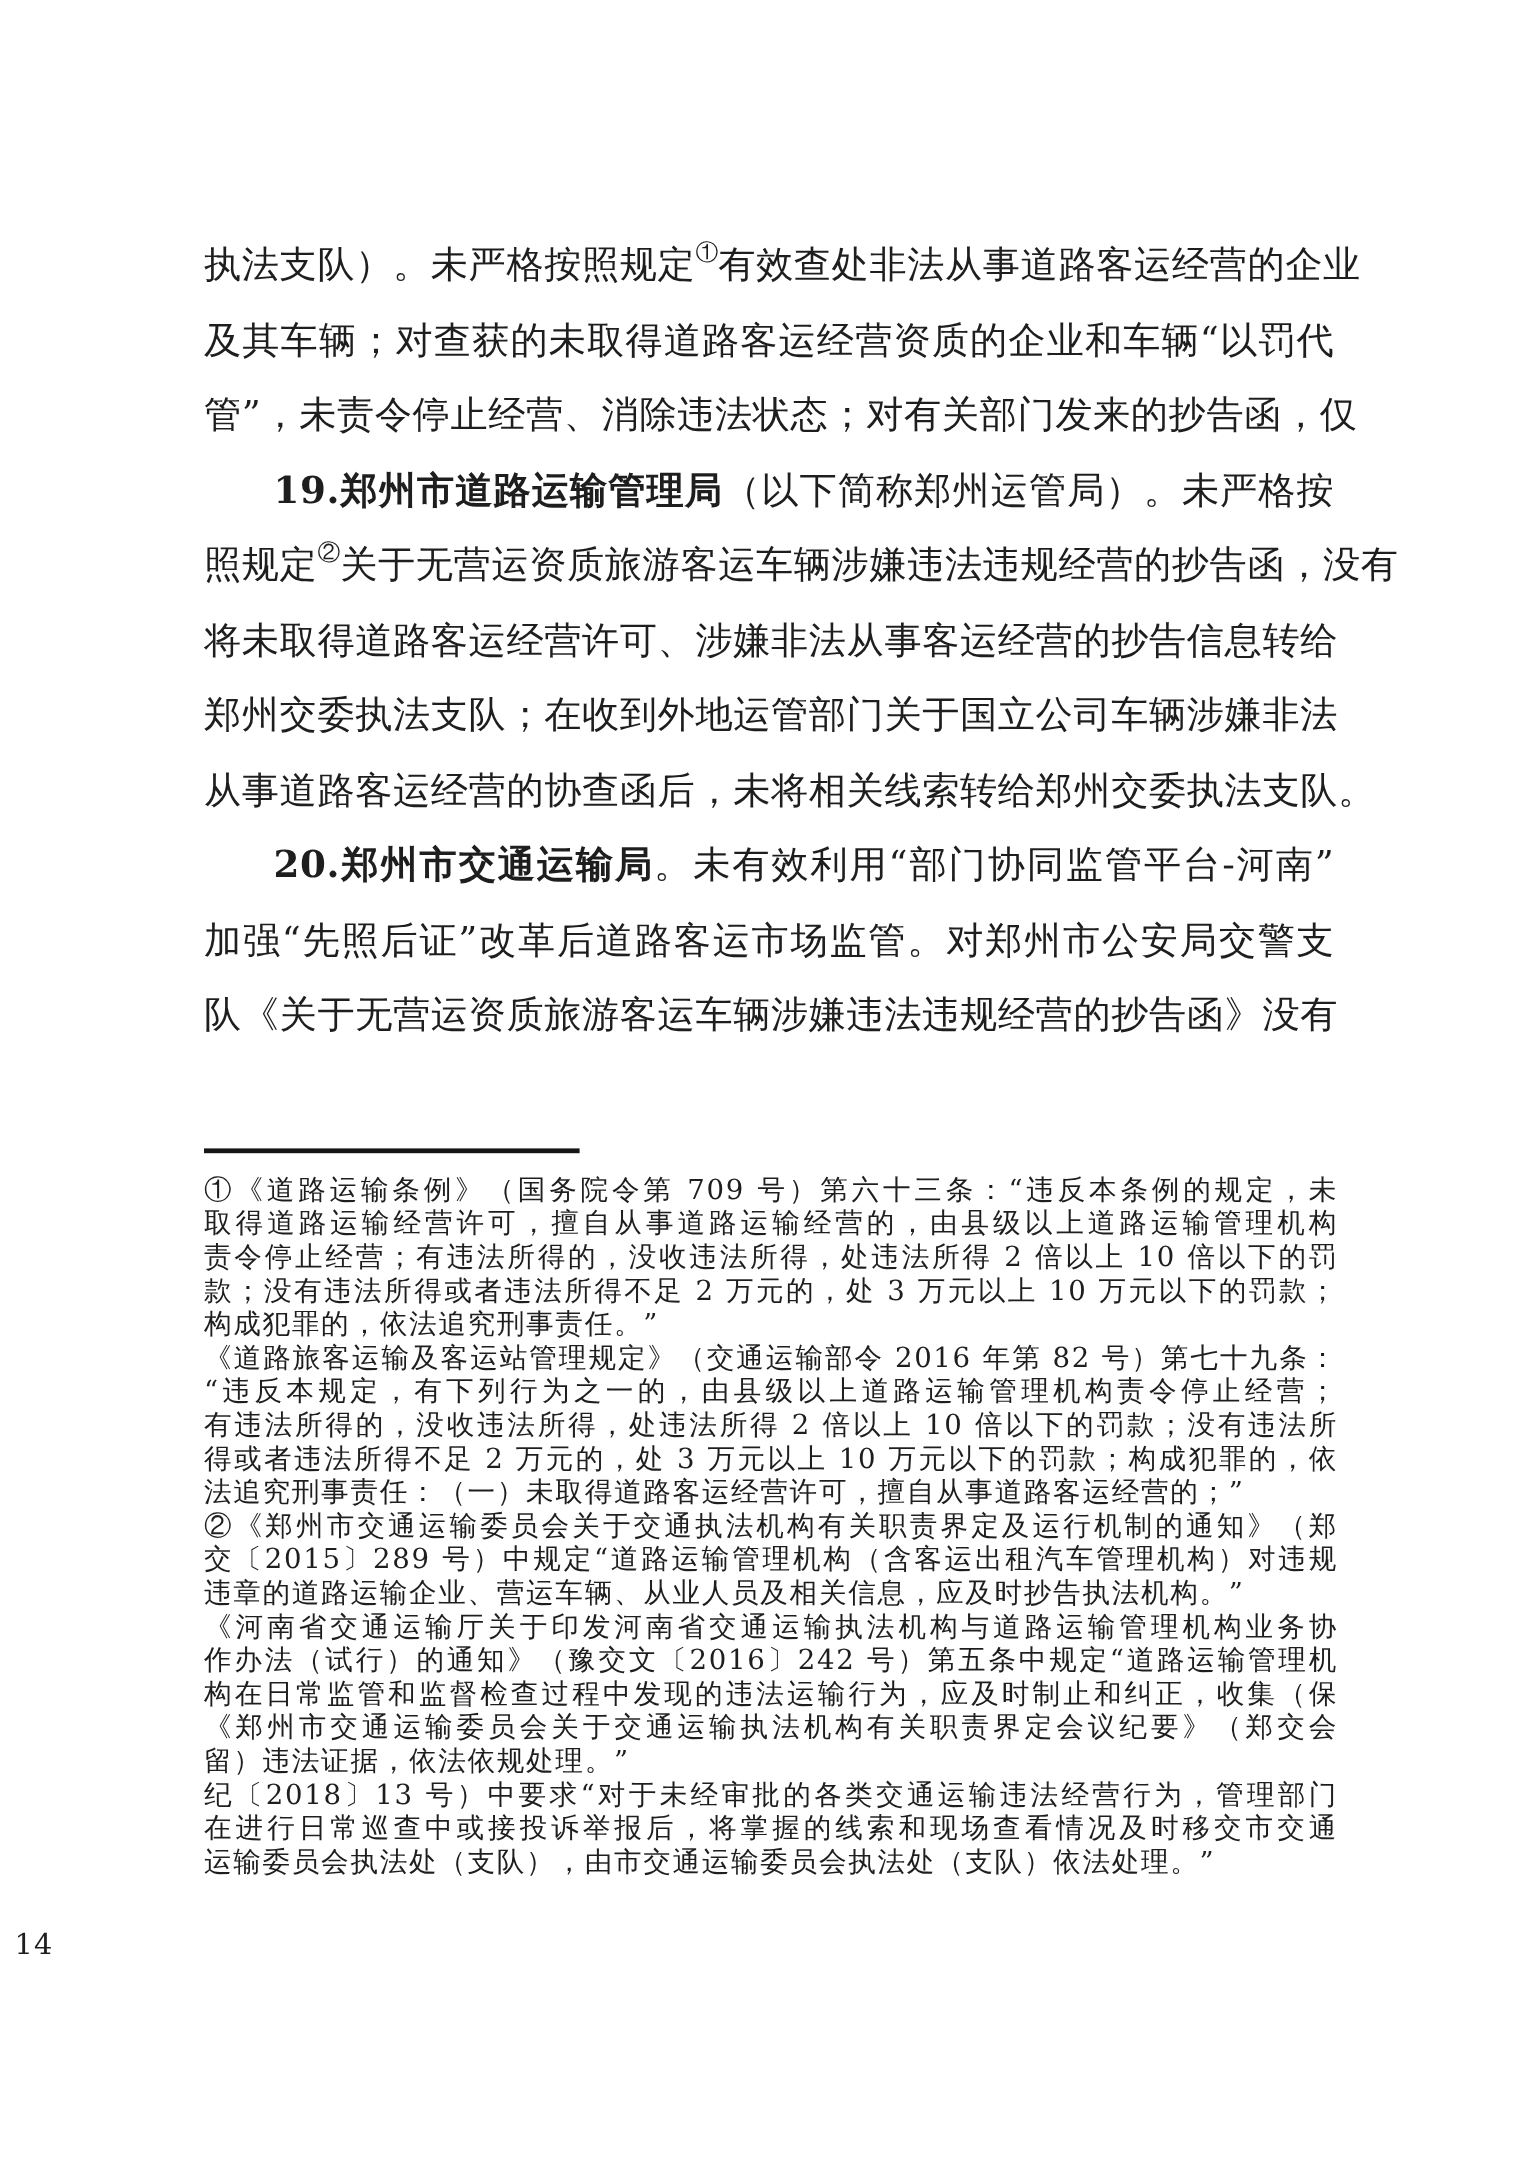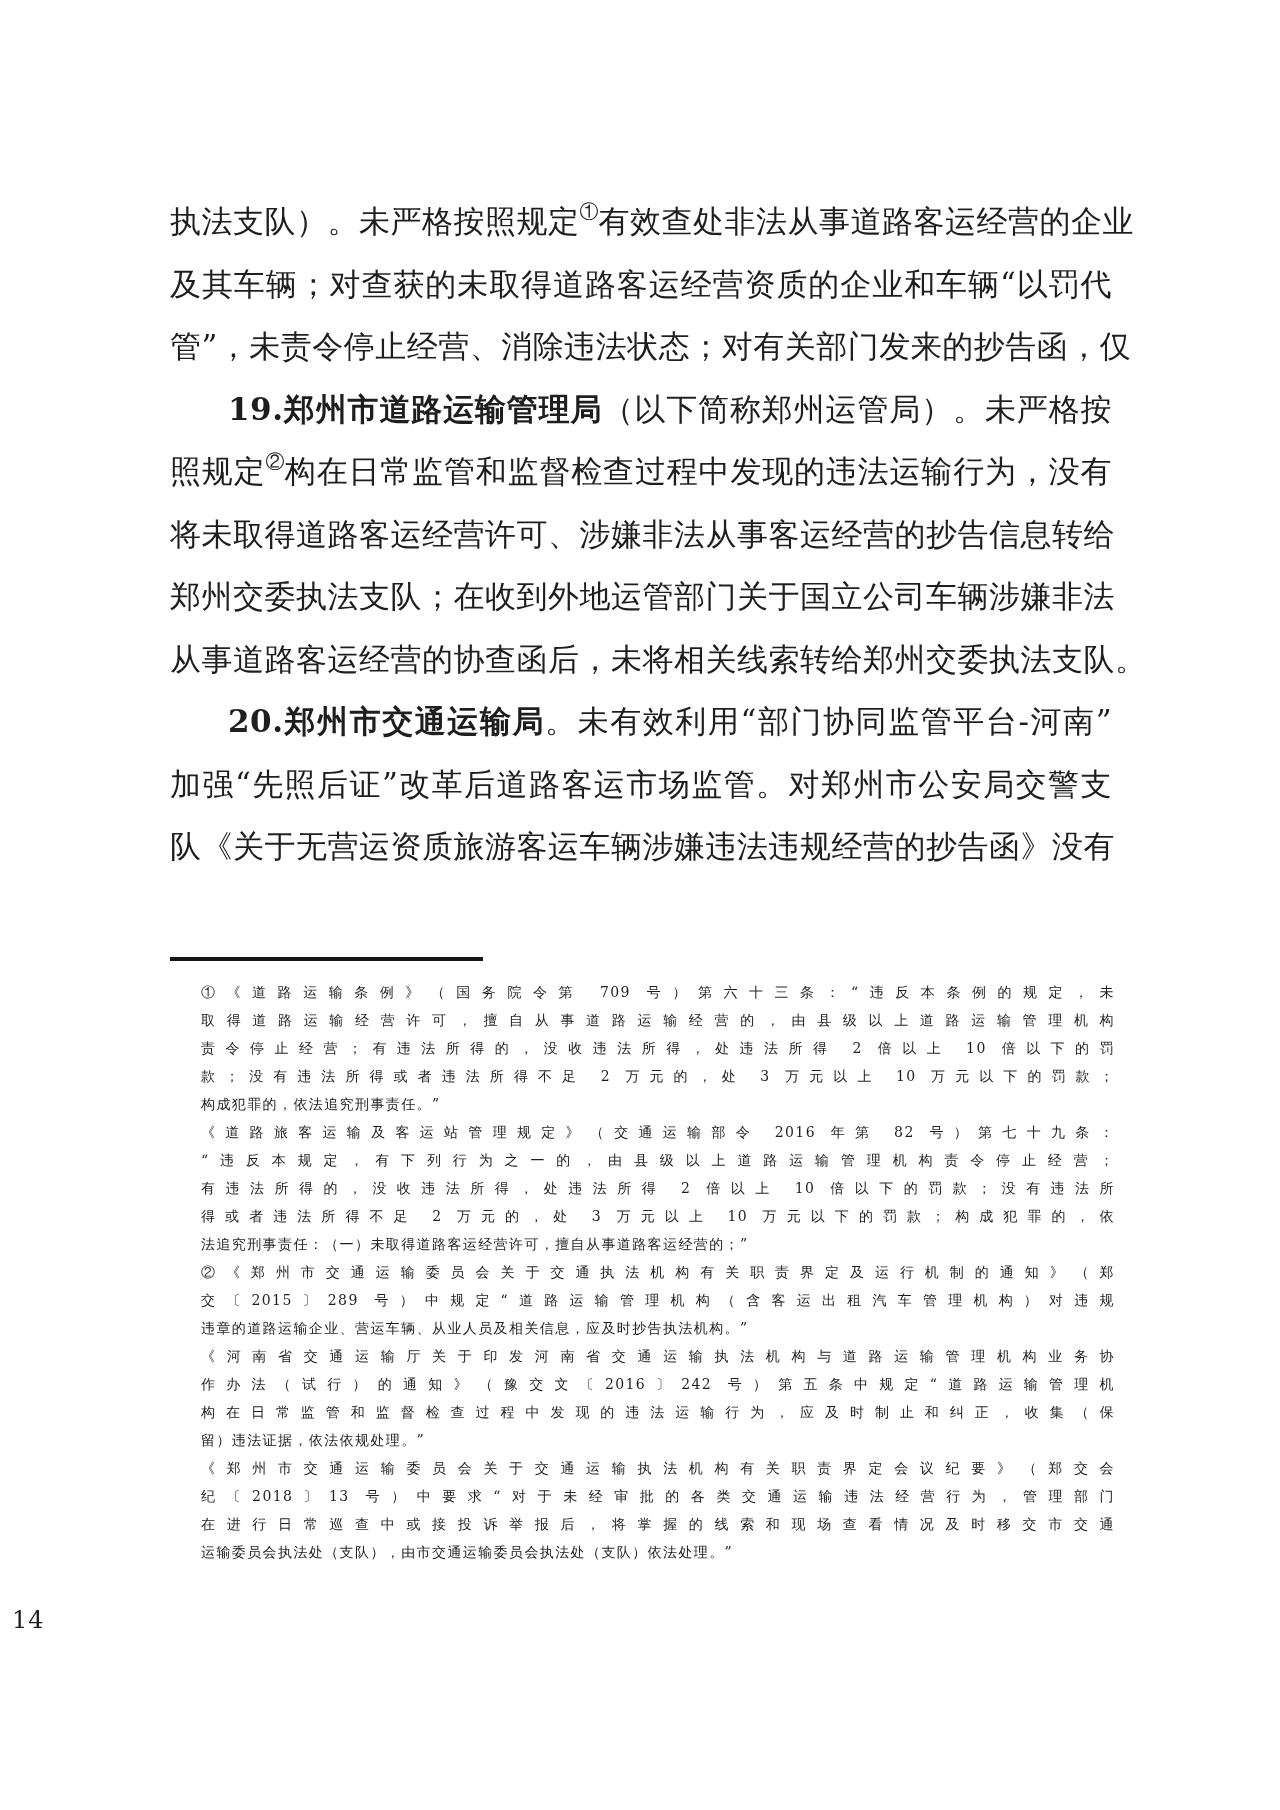--- a/index.html
+++ b/index.html
@@ -53,25 +53,24 @@
   
   #footnotes {
     position: absolute;
     left: 170px;
     top: 978px;
     width: 945px;
   }
   .fline {
     height: 28px;
     line-height: 28px;
-    font-size: 14px;
+    font-size: 23px;
     letter-spacing: 1.4px;
     white-space: nowrap;
     text-align: justify;
-    margin-left: 31px;
   }
   .fline.fill { text-align-last: justify; }
   
   #page-number {
     position: absolute;
     left: 12px;
     top: 1566px;
     width: 100%;
     text-align: left;
     font-size: 24px;
@@ -82,21 +81,21 @@
 </head>
 <body>
 
 <div id="page">
 
   <div id="body-text">
     <div class="bline fill"><span>执法支队）。未严格按照规定</span><sup>①</sup><span>有效查处非法从事道路客运经营的企业</span></div>
     <div class="bline fill"><span>及其车辆；对查获的未取得道路客运经营资质的企业和车辆“以罚代</span></div>
     <div class="bline fill"><span>管”，未责令停止经营、消除违法状态；对有关部门发来的抄告函，仅</span></div>
     <div class="bline fill indent"><span class="b">19.郑州市道路运输管理局</span><span>（以下简称郑州运管局）。未严格按</span></div>
-    <div class="bline fill"><span>照规定</span><sup>②</sup><span>构在日常监管和监督检查过程中发现的违法运输行为，没有</span></div>
+    <div class="bline fill"><span>照规定</span><sup>②</sup><span>关于无营运资质旅游客运车辆涉嫌违法违规经营的抄告函，没有</span></div>
     <div class="bline fill"><span>将未取得道路客运经营许可、涉嫌非法从事客运经营的抄告信息转给</span></div>
     <div class="bline fill"><span>郑州交委执法支队；在收到外地运管部门关于国立公司车辆涉嫌非法</span></div>
     <div class="bline fill"><span>从事道路客运经营的协查函后，未将相关线索转给郑州交委执法支队。</span></div>
     <div class="bline fill indent"><span class="b">20.郑州市交通运输局</span><span>。未有效利用“部门协同监管平台-河南”</span></div>
     <div class="bline fill"><span>加强“先照后证”改革后道路客运市场监管。对郑州市公安局交警支</span></div>
     <div class="bline fill"><span>队《关于无营运资质旅游客运车辆涉嫌违法违规经营的抄告函》没有</span></div>
   </div>
 
   <div id="fn-sep"></div>
 
@@ -110,22 +109,22 @@
     <div class="fline fill">“违反本规定，有下列行为之一的，由县级以上道路运输管理机构责令停止经营；</div>
     <div class="fline fill">有违法所得的，没收违法所得，处违法所得 2 倍以上 10 倍以下的罚款；没有违法所</div>
     <div class="fline fill">得或者违法所得不足 2 万元的，处 3 万元以上 10 万元以下的罚款；构成犯罪的，依</div>
     <div class="fline">法追究刑事责任：（一）未取得道路客运经营许可，擅自从事道路客运经营的；”</div>
     <div class="fline fill">②《郑州市交通运输委员会关于交通执法机构有关职责界定及运行机制的通知》（郑</div>
     <div class="fline fill">交〔2015〕289 号）中规定“道路运输管理机构（含客运出租汽车管理机构）对违规</div>
     <div class="fline">违章的道路运输企业、营运车辆、从业人员及相关信息，应及时抄告执法机构。”</div>
     <div class="fline fill">《河南省交通运输厅关于印发河南省交通运输执法机构与道路运输管理机构业务协</div>
     <div class="fline fill">作办法（试行）的通知》（豫交文〔2016〕242 号）第五条中规定“道路运输管理机</div>
     <div class="fline fill">构在日常监管和监督检查过程中发现的违法运输行为，应及时制止和纠正，收集（保</div>
+    <div class="fline fill">《郑州市交通运输委员会关于交通运输执法机构有关职责界定会议纪要》（郑交会</div>
     <div class="fline">留）违法证据，依法依规处理。”</div>
-    <div class="fline fill">《郑州市交通运输委员会关于交通运输执法机构有关职责界定会议纪要》（郑交会</div>
     <div class="fline fill">纪〔2018〕13 号）中要求“对于未经审批的各类交通运输违法经营行为，管理部门</div>
     <div class="fline fill">在进行日常巡查中或接投诉举报后，将掌握的线索和现场查看情况及时移交市交通</div>
     <div class="fline">运输委员会执法处（支队），由市交通运输委员会执法处（支队）依法处理。”</div>
   </div>
 
   <div id="page-number">14</div>
 
 </div>
 
 </body></html>

